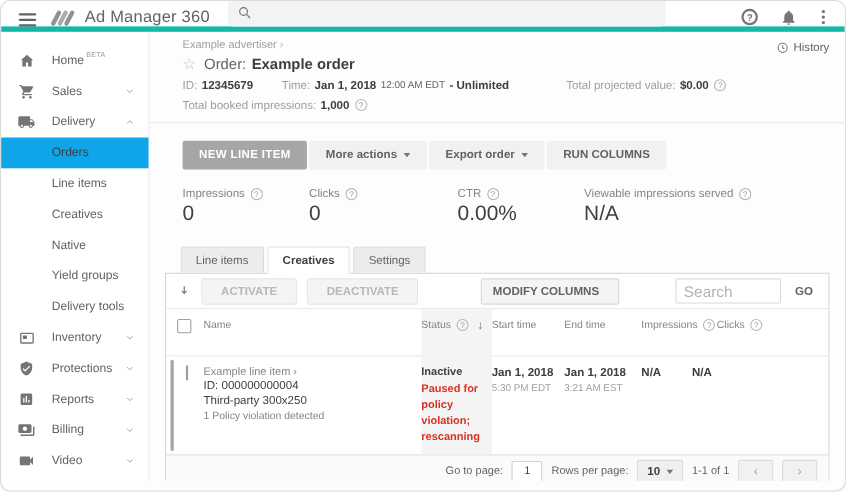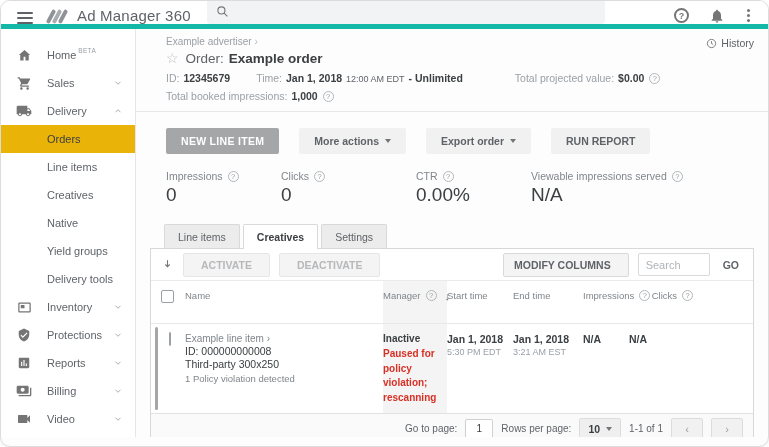--- a/index.html
+++ b/index.html
@@ -34,44 +34,44 @@
   .sidebar { width:135px; background:#fff; border-right:1px solid #e6e6e6; padding-top:12px;
              flex:none; }
   .side-item { height:28px; display:flex; align-items:center; font-size:11px; color:#5f6368;
                cursor:pointer; }
   .side-item .icn { width:46px; display:flex; justify-content:center; flex:none; }
   .side-item .lbl { white-space:nowrap; }
   .side-item .beta { font-size:6.5px; color:#9aa0a6; margin-left:2px; align-self:flex-start;
                      margin-top:6px; letter-spacing:.3px; }
   .side-item .chev { margin-left:auto; margin-right:12px; display:flex; }
   .side-item.sub { padding-left:46px; }
-  .side-item.selected { background:#eab308; color:#3c4043; }
+  .side-item.selected { background:#0ea5e9; color:#3c4043; }
 
   
   .main { flex:1; display:flex; flex-direction:column; background:#fdfdfd; overflow:hidden; }
 
   .order-header { padding:7px 16px 9px 30px; border-bottom:1px solid #e7e7e7; position:relative; }
   .crumb { font-size:10px; color:#9aa0a6; }
   .crumb .caret { color:#b7bbbf; }
   .title-row { display:flex; align-items:center; margin-top:3px; }
   .star { color:#b9bdc1; font-size:14px; margin-right:7px; cursor:pointer; }
   .t-label { font-size:13.5px; color:#5f6368; margin-right:5px; }
   .t-value { font-size:13.5px; color:#3c4043; font-weight:bold; }
-  .meta { margin-top:6px; font-size:10.5px; color:#9aa0a6; display:flex; align-items:flex-end;
+  .meta { margin-top:6px; font-size:10.5px; color:#9aa0a6; display:flex; align-items:flex-start;
           flex-wrap:wrap; }
   .meta .v { color:#3c4043; font-weight:bold; margin-left:4px; }
   .meta .small { color:#5f6368; font-weight:normal; font-size:9px; margin-left:4px; }
   .meta .gap { width:26px; }
   .qi { display:inline-flex; width:11px; height:11px; border:1px solid #b3b7ba; border-radius:50%;
         color:#9aa0a6; font-size:7.5px; align-items:center; justify-content:center;
         margin-left:5px; flex:none; cursor:pointer; }
   .history-btn { position:absolute; right:14px; top:8px; display:flex; align-items:center;
                  gap:4px; font-size:10.5px; color:#5f6368; cursor:pointer; }
 
-  .actions-row { display:flex; gap:20px; margin:16px 0 0 30px; }
+  .actions-row { display:flex; gap:2px; margin:16px 0 0 30px; }
   .btn { height:26px; padding:0 15px; font-size:10.5px; font-weight:bold; color:#5f6368;
          background:#f1f1f1; border:none; border-radius:2px; cursor:pointer;
          font-family:inherit; display:flex; align-items:center; gap:6px; }
   .btn .dd { width:0; height:0; border-left:3.5px solid transparent; border-right:3.5px solid transparent;
              border-top:4px solid #757575; }
   .btn-primary { background:#a4a6a8; color:#fff; letter-spacing:.3px; }
 
   .metrics-row { display:flex; margin:16px 0 0 30px; }
   .metric { display:flex; flex-direction:column; }
   .metric .m-label { font-size:10.5px; color:#80868b; display:flex; align-items:center; }
@@ -86,22 +86,22 @@
   .tab.active { background:#fff; color:#3c4043; font-weight:bold; height:25px; top:1px;
                 box-shadow:0 1px 0 #fff; }
 
   .card { margin:0 14px; background:#fff; border:1px solid #d8d8d8; position:relative; z-index:1; }
   .tb-row { height:32px; display:flex; align-items:center; gap:9px; padding:0 10px;
             border-bottom:1px solid #eaeaea; }
   .tb-btn { height:24px; padding:0 17px; font-size:10.5px; font-weight:bold; color:#b6b8ba;
             background:#f4f4f4; border:1px solid #e6e6e6; border-radius:2px; font-family:inherit; }
   .tb-btn.enabled { color:#5f6368; border-color:#d9d9d9; cursor:pointer; }
   .modify { margin-left:auto;padding-left:10px; }
-  .t-search { width:72px; height:23px; border:1px solid #d9d9d9; border-radius:2px;
-              font-size:11px; padding:0 7px; font-family:inherit; color:#3c4043; outline:none; }
+  .t-search { width:96px; height:23px; border:1px solid #d9d9d9; border-radius:2px;
+              font-size:14px; padding:0 7px; font-family:inherit; color:#3c4043; outline:none;margin-left:42px; }
   .t-search::placeholder { color:#b0b4b8; }
   .go-btn { background:none; border:none; font-size:10.5px; font-weight:bold; color:#5f6368;
             cursor:pointer; font-family:inherit; padding:0 4px; }
 
   .grid { display:grid; grid-template-columns:34px 1fr 64px 66px 70px 46px 72px 52px; }
   .hcell { font-size:9.5px; color:#80868b; padding:9px 6px 6px 0; display:flex; align-items:flex-start; }
   .hcell.first { padding-left:10px; }
   .hcell.shaded { background:#f4f4f4; }
   .hcell.right { justify-content:flex-end; text-align:right; padding-right:8px; flex-wrap:wrap; }
   .hcell .sort { color:#757575; font-size:11px; margin-left:8px; }
@@ -343,21 +343,21 @@
       <div class="actions-row">
         <button class="btn btn-primary">NEW LINE ITEM</button>
         <button class="btn">
             <span>More actions</span>
             <span class="dd"></span>
           </button>
         <button class="btn">
             <span>Export order</span>
             <span class="dd"></span>
           </button>
-        <button class="btn">RUN REPORT</button>
+        <button class="btn">RUN COLUMNS</button>
       </div>
 
       <div class="metrics-row">
         <div class="metric">
           <span class="m-label">
               <span>Impressions</span>
               <span class="qi">?</span>
             </span>
           <span class="m-value">0</span>
         </div>
@@ -404,21 +404,21 @@
         </div>
 
         <div class="grid thead">
           <div class="hcell first">
               <span class="checkbox"></span>
             </div>
           <div class="hcell">
               <span>Name</span>
             </div>
           <div class="hcell shaded">
-              <span>Manager</span>
+              <span>Status</span>
               <span class="qi">?</span>
               <span class="sort">↓</span>
             </div>
           <div class="hcell">
               <span>Start time</span>
             </div>
           <div class="hcell">
               <span>End time</span>
             </div>
           <div class="hcell">
@@ -429,21 +429,21 @@
               <span>Clicks</span>
               <span class="qi">?</span>
             </div>
         </div>
 
         <div class="grid trow">
           <div class="scrollbar"></div>
           <div class="cell first"><span class="checkbox" style="margin-left:8px;"></span></div>
           <div class="cell">
             <div class="nm-breadcrumb">Example line item ›</div>
-            <div class="nm-line">ID: 000000000008</div>
+            <div class="nm-line">ID: 000000000004</div>
             <div class="nm-line">Third-party 300x250</div>
             <div class="nm-note">1 Policy violation detected</div>
           </div>
           <div class="cell shaded">
             <div class="st-main">Inactive</div>
             <div class="st-detail">Paused for policy violation; rescanning</div>
           </div>
           <div class="cell">
             <div class="dt-main">Jan 1, 2018</div>
             <div class="dt-sub">5:30 PM EDT</div>

